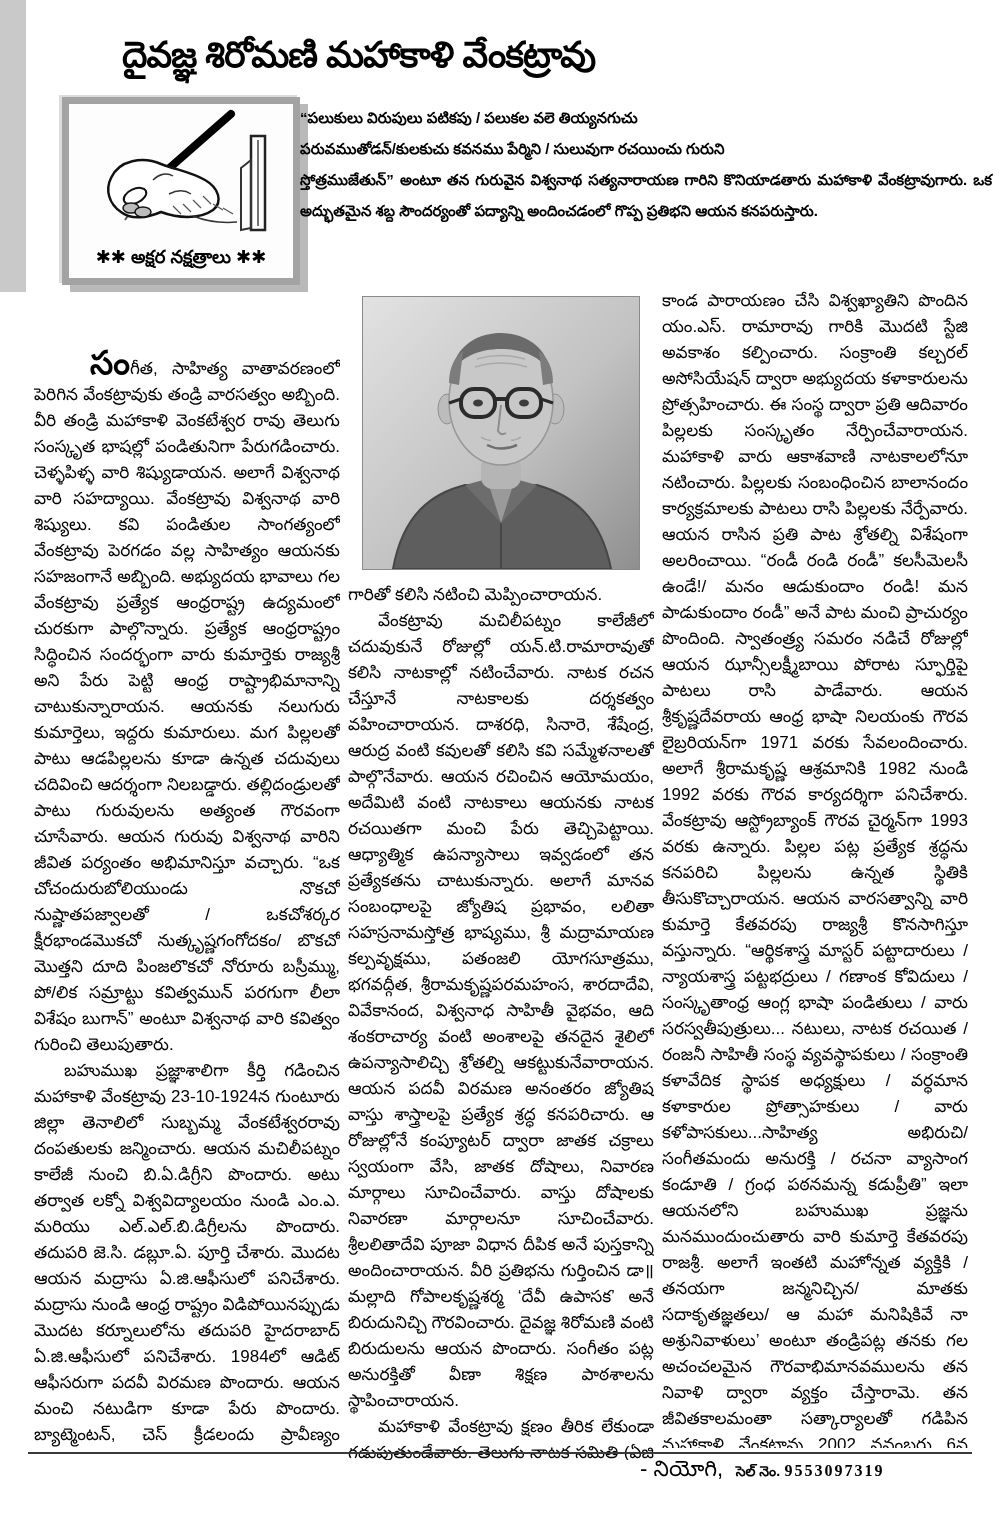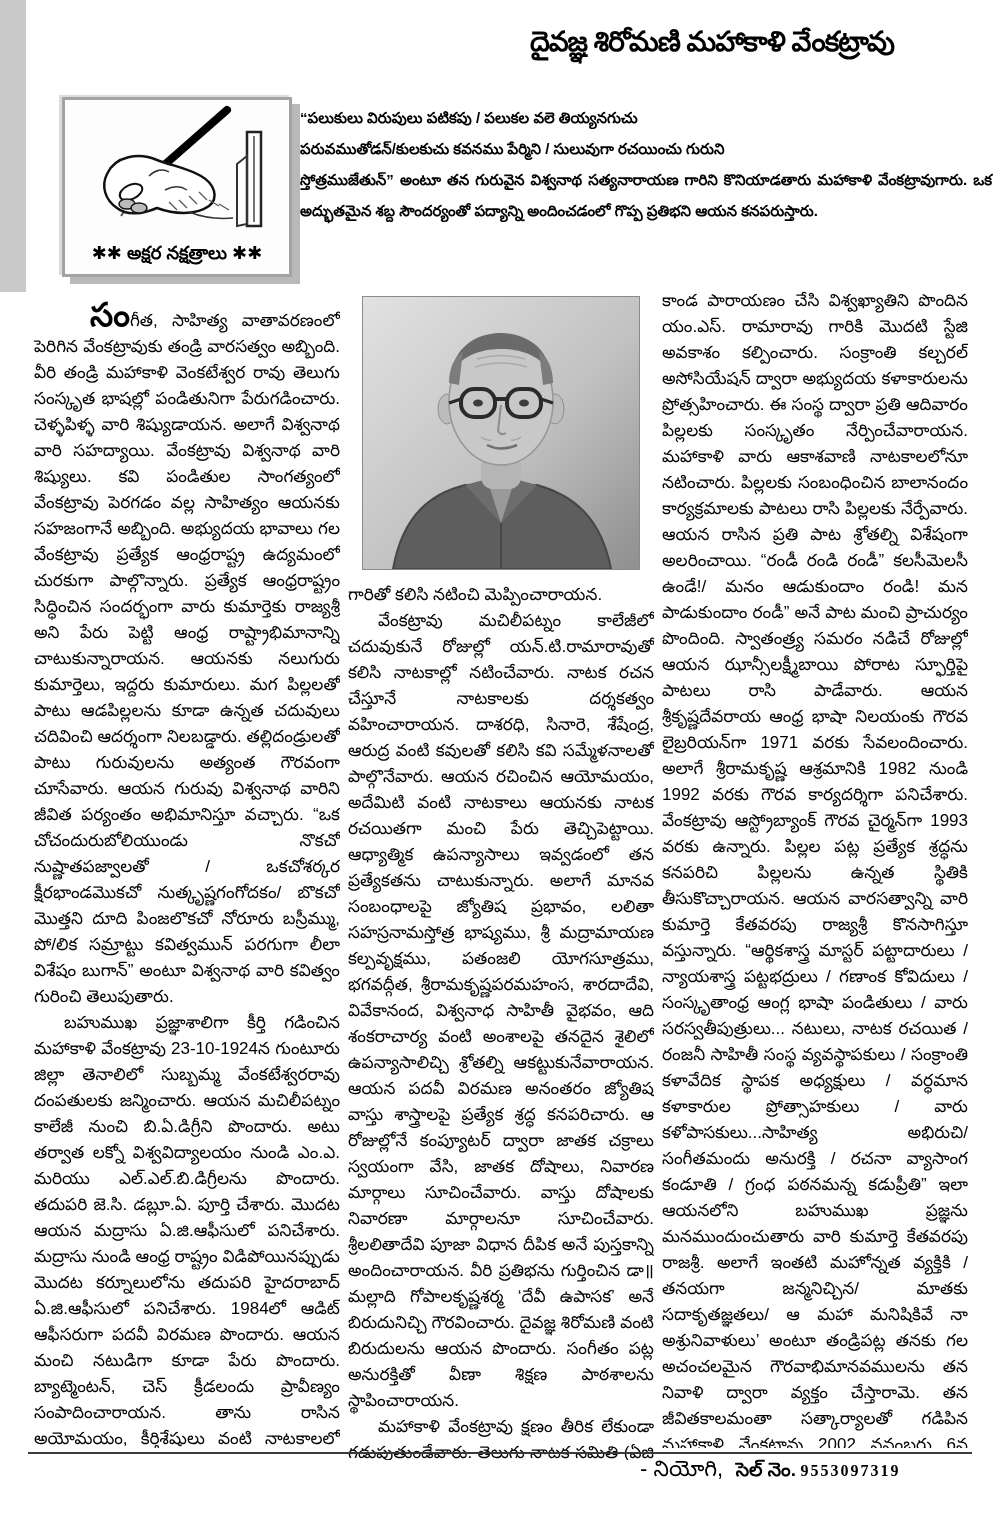--- a/index.html
+++ b/index.html
@@ -1,47 +1,47 @@
 <!DOCTYPE html>
 <html lang="te"><head>
 <meta charset="utf-8">
 <style>
   html,body{margin:0;padding:0;background:#ffffff;}
   .page{position:relative;width:1000px;height:1532px;background:#ffffff;overflow:hidden;
         font-family:"Liberation Sans","DejaVu Sans",sans-serif;color:#000;}
   .left-strip{position:absolute;left:0;top:0;width:26px;height:292px;background:#c9c9c9;}
-  .title{position:absolute;left:110px;top:20px;width:780px;margin:4px;text-align:right;
-         font-size:28px;font-weight:bold;letter-spacing:-1px;line-height:1.25;}
+  .title{position:absolute;left:110px;top:20px;width:780px;margin:12px;text-align:left;
+         font-size:36px;font-weight:bold;letter-spacing:-1px;line-height:1.25;}
   
   .masthead{position:absolute;left:62px;top:97px;width:224px;height:174px;background:#fdfdfd;
-            border:3px solid #a3a3a3;box-shadow:8px 7px 0 #b9b9b9,-3px -2px 0 #dcdcdc;}
+            border:7px solid #a3a3a3;box-shadow:8px 7px 0 #b9b9b9,-3px -2px 0 #dcdcdc;}
   .masthead svg{display:block;margin:4px auto 0;}
   .masthead-caption{position:absolute;left:0;right:0;bottom:6px;text-align:center;
                     font-size:18px;font-weight:bold;letter-spacing:0;}
   .intro{position:absolute;left:300px;top:102px;width:692px;margin:0;font-size:15px;
          line-height:31px;font-weight:bold;text-align:justify;white-space:pre-line;}
   
   .col{position:absolute;width:306px;font-size:17px;line-height:26px;text-align:justify;overflow:hidden;}
   .col1{left:34px;top:298px;height:1150px;}
   .col2{left:348px;top:296px;height:1164px;}
   .col3{left:662px;top:288px;height:1160px;}
   .para{margin:0;}
   .para.indent{text-indent:30px;}
-  .para.firstline{text-indent:56px;}
+  .para.firstline{text-indent:56px;margin-top:48px;}
   .dropcap{font-size:33px;font-weight:bold;line-height:1;}
   
   .photo{width:276px;height:272px;margin:0 auto 12px auto;border:1px solid #8a8a8a;background:#cfcfcf;}
   .photo svg{display:block;}
   
   .footer-rule{position:absolute;left:28px;top:1452px;width:944px;border-top:2px solid #3a3a3a;}
   .footer-left{position:absolute;left:55px;top:1462px;font-size:20px;font-weight:bold;color:#141414;}
   .footer-left .sep{font-size:14px;padding:0 6px;vertical-align:1px;color:#333;}
   .signature{position:absolute;left:640px;top:1456px;width:320px;text-align:left;white-space:nowrap;}
   .sig-name{font-size:22px;font-weight:normal;}
-  .sig-phone-label{font-size:19px;font-weight:bold;padding-left:8px;text-align:center;}
+  .sig-phone-label{font-size:14px;font-weight:bold;padding-left:8px;text-align:center;}
   .sig-phone{font-family:"Liberation Serif","DejaVu Serif",serif;font-size:16px;font-weight:bold;letter-spacing:2px;}
 </style>
 </head>
 <body>
 
 <div class="page">
 
   <div class="left-strip"></div>
 
   <h1 class="title">దైవజ్ఞ శిరోమణి మహాకాళి వేంకట్రావు</h1>

